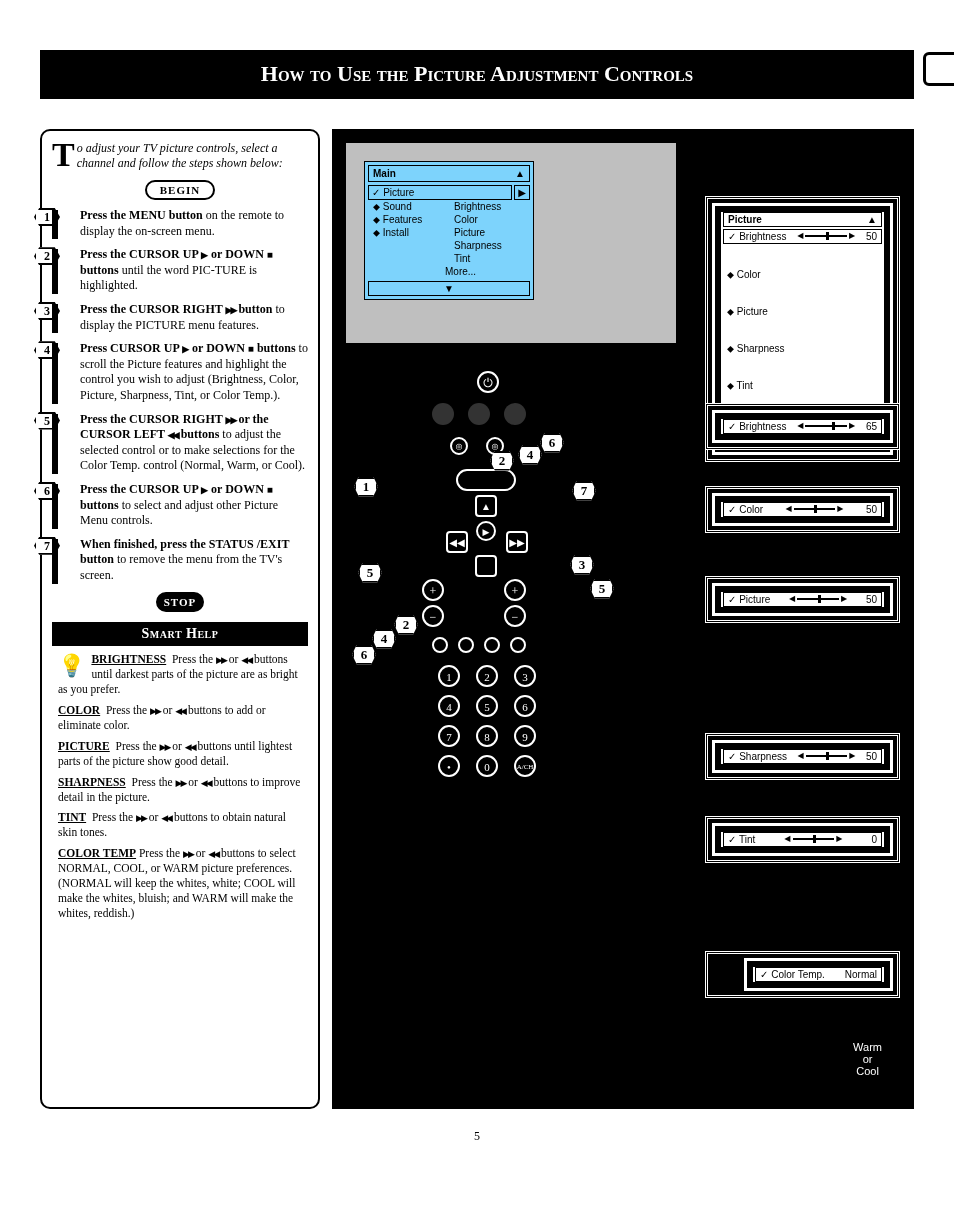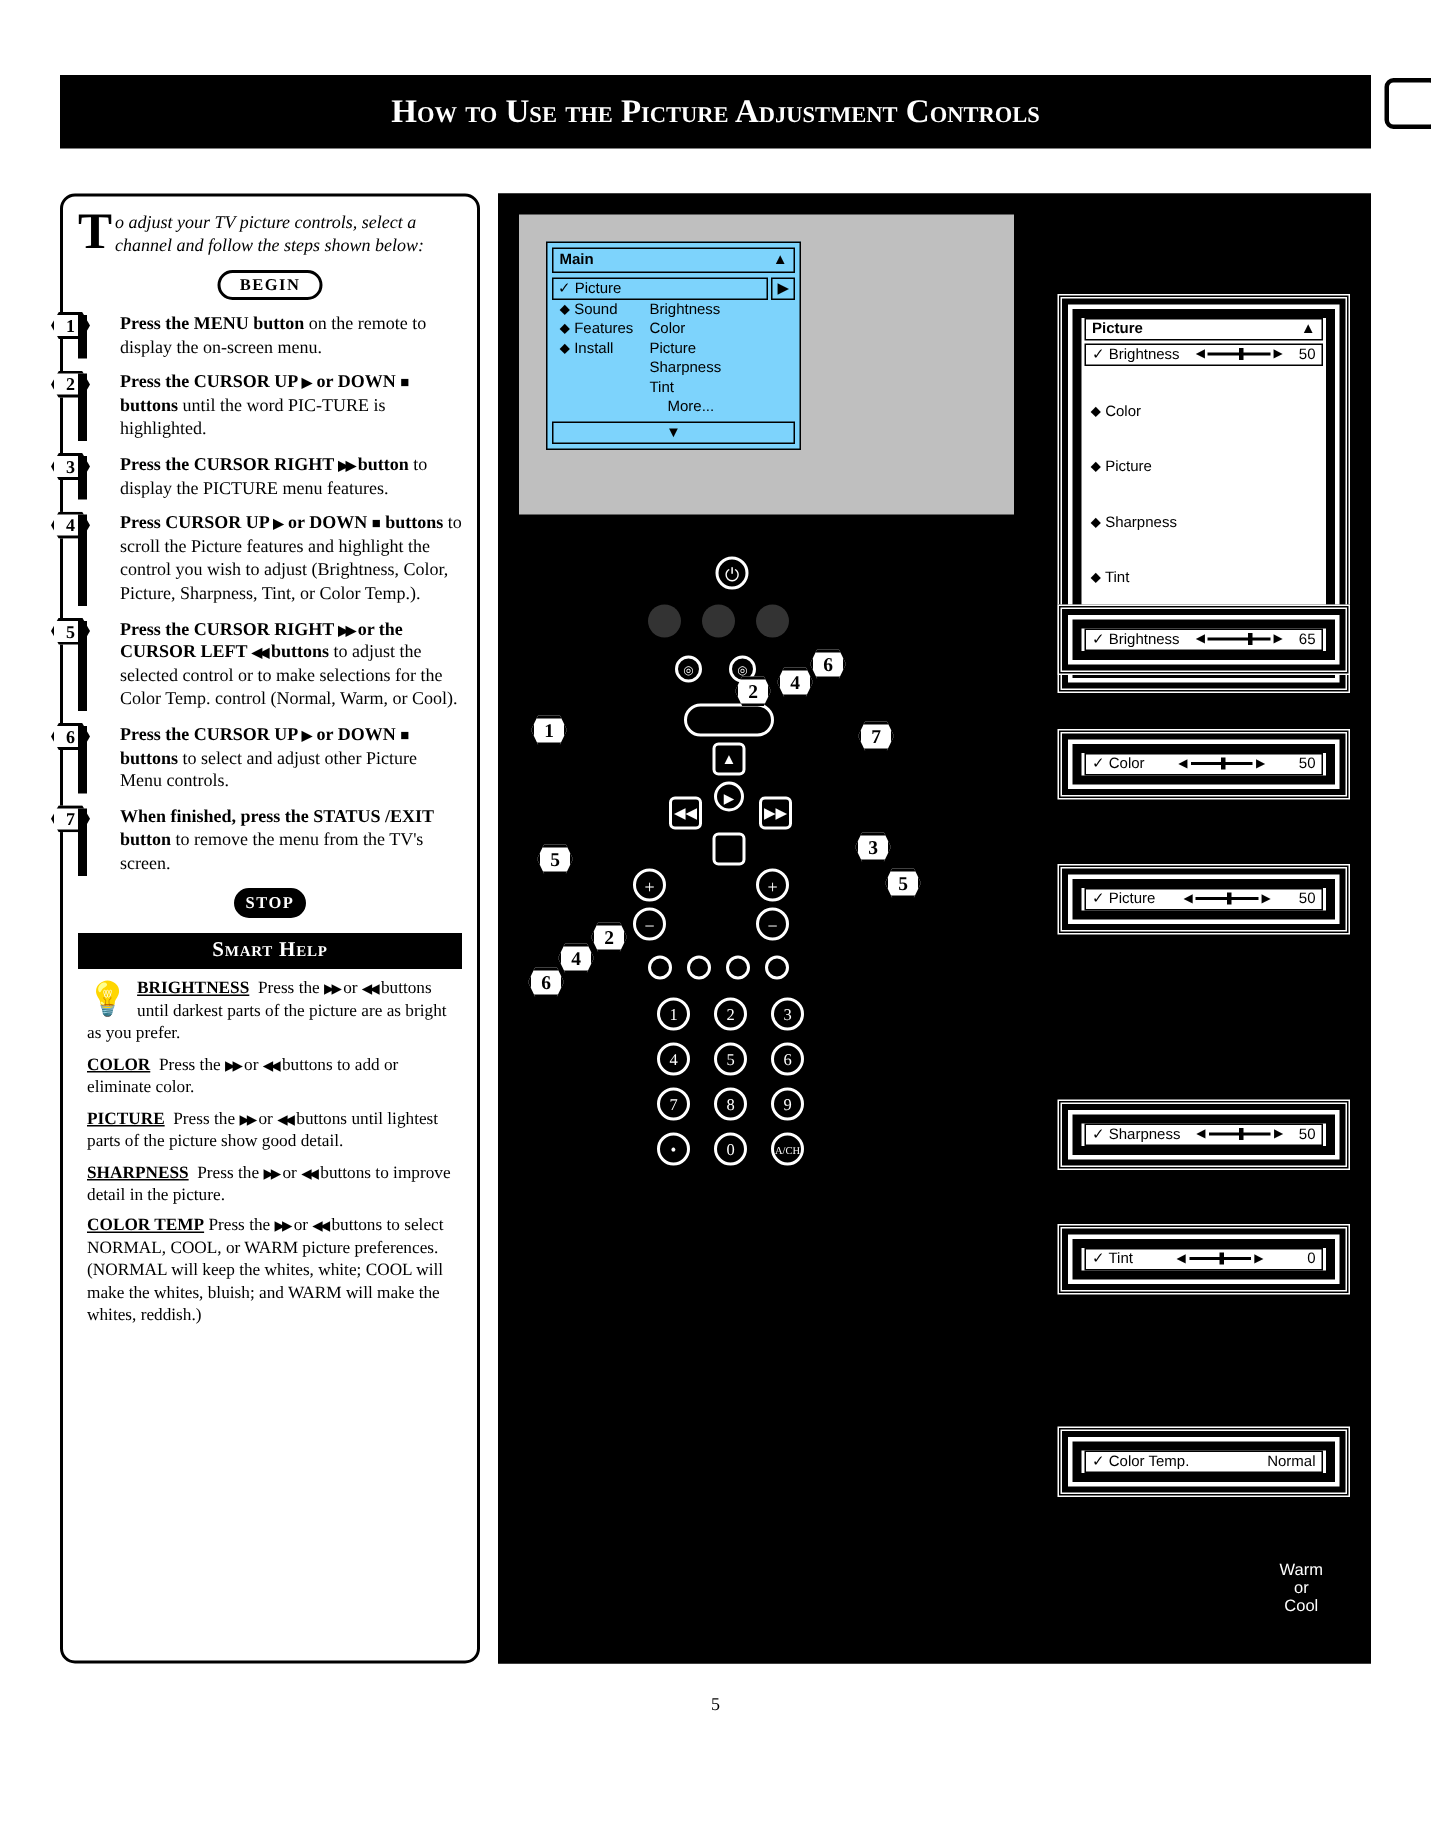--- a/index.html
+++ b/index.html
@@ -160,21 +160,21 @@
     border: 1px solid #000;
     margin: 3px;
     padding: 1px 4px;
     display: flex;
     justify-content: space-between;
     font-weight: bold;
   }
   .osd-row {
     display: flex;
     padding: 0 8px;
-    gap: 0;
+    gap: 21px;
   }
   .osd-row span:first-child { width: 60px; }
   .osd-sel {
     display: flex;
     margin: 0 3px;
     gap: 2px;
   }
   .osd-sel .cell {
     border: 1px solid #000;
     flex: 1;
@@ -253,21 +253,21 @@
     height: 8px;
     background: #000;
   }
 
   .sp1 { top: 65px; }
   .sp2 { top: 272px; }
   .sp3 { top: 355px; }
   .sp4 { top: 445px; }
   .sp5 { top: 565px; margin-top: 37px; }
   .sp6 { top: 685px; }
-  .sp7 { top: 820px; }
+  .sp7 { top: 820px; padding-left: 32px; }
 
   .bottom-text {
     position: absolute;
     right: 30px;
     bottom: 30px;
     color: #fff;
     font-family: Arial, sans-serif;
     font-size: 11px;
     text-align: center;
     line-height: 12px;
@@ -480,20 +480,21 @@
     <span class="stop-badge">STOP</span>
 
     <div class="smart-help">
       <div class="smart-help-header">Smart Help</div>
       <div class="smart-help-body">
         <span class="bulb">💡</span>
         <p><span class="sh-title">BRIGHTNESS</span>&nbsp; Press the <span class="arrow-rr"></span> or <span class="arrow-ll"></span> buttons until darkest parts of the picture are as bright as you prefer.</p>
         <p><span class="sh-title">COLOR</span>&nbsp; Press the <span class="arrow-rr"></span> or <span class="arrow-ll"></span> buttons to add or eliminate color.</p>
         <p><span class="sh-title">PICTURE</span>&nbsp; Press the <span class="arrow-rr"></span> or <span class="arrow-ll"></span> buttons until lightest parts of the picture show good detail.</p>
         <p><span class="sh-title">SHARPNESS</span>&nbsp; Press the <span class="arrow-rr"></span> or <span class="arrow-ll"></span> buttons to improve detail in the picture.</p>
+        <p><span class="sh-title">TINT</span>&nbsp; Press the <span class="arrow-rr"></span> or <span class="arrow-ll"></span> buttons to obtain natural skin tones.</p>
         <p><span class="sh-title">COLOR TEMP</span> Press the <span class="arrow-rr"></span> or <span class="arrow-ll"></span> buttons to select NORMAL, COOL, or WARM picture preferences. (NORMAL will keep the whites, white; COOL will make the whites, bluish; and WARM will make the whites, reddish.)</p>
       </div>
     </div>
   </div>
 
   <div class="right-col">
     <div class="right-panel">
 
       <div class="window-gray wg-top"></div>
 

